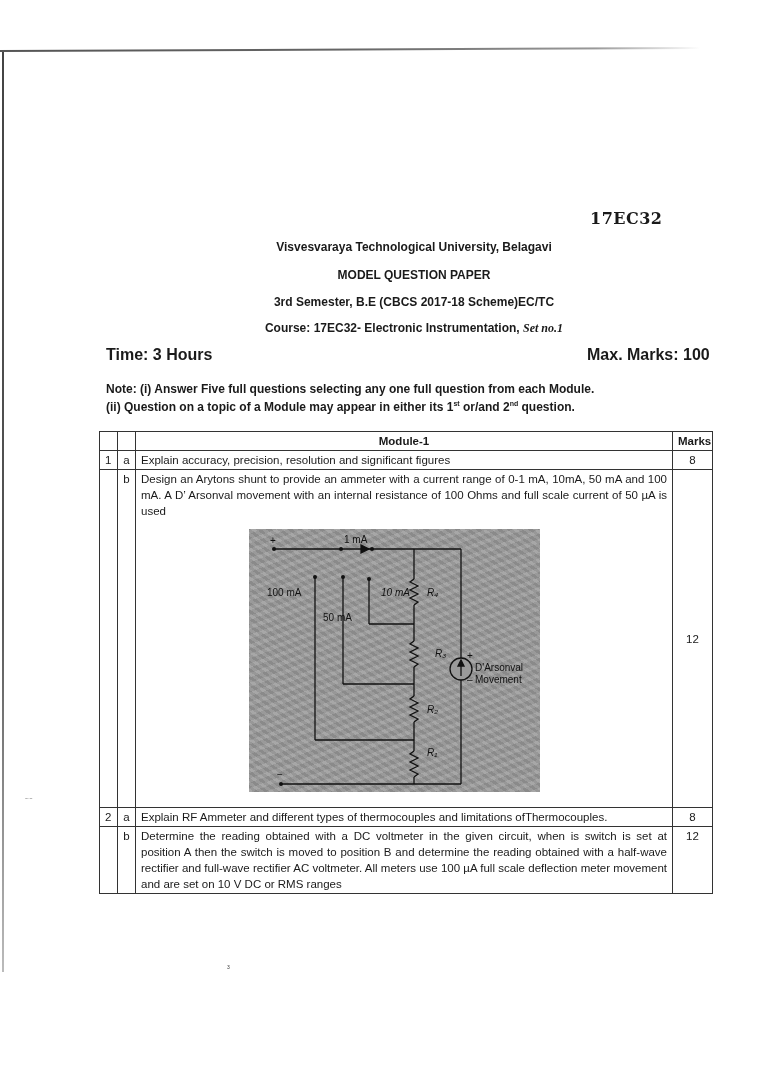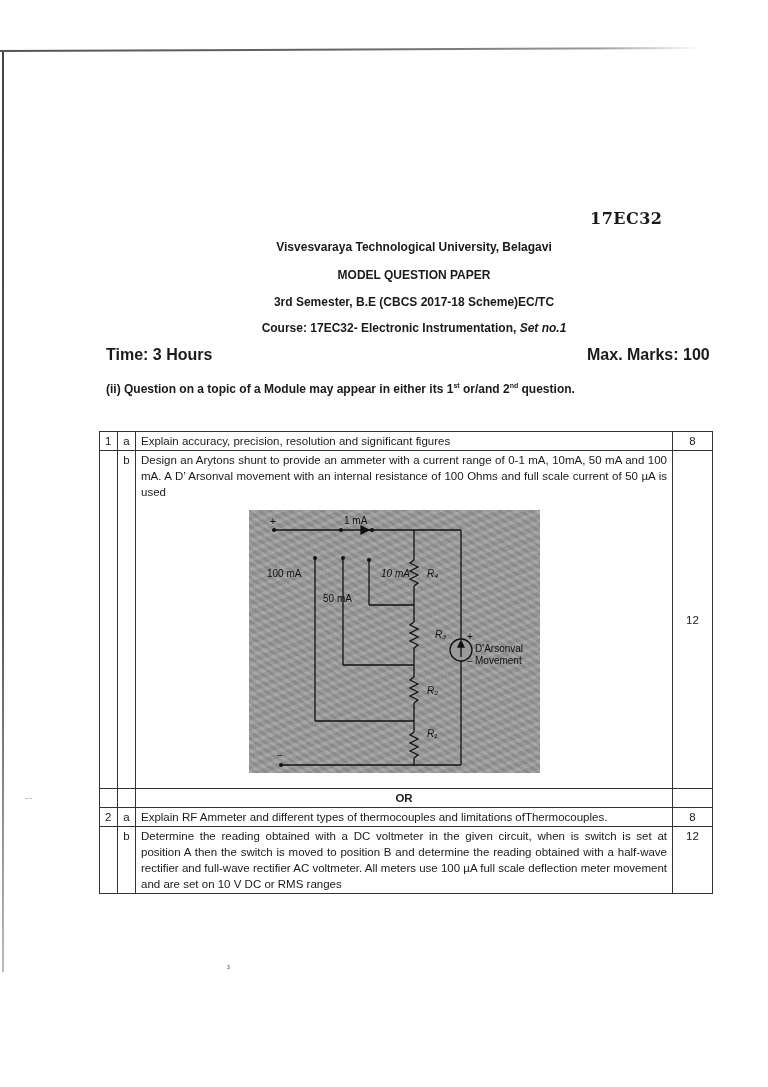--- a/index.html
+++ b/index.html
@@ -20,21 +20,21 @@
   .stray { position: absolute; font-size: 5px; color: #777; }
   .code {
     position: absolute; left: 590px; top: 209px; font-size: 16px; font-weight: bold;
     font-family: "DejaVu Serif", "Liberation Serif", serif; letter-spacing: 0.5px;
   }
   .hdr { position: absolute; left: 0; width: 768px; text-align: center; font-size: 12px; font-weight: bold; }
   .hdr.l1 { top: 240px; left: 30px; }
   .hdr.l2 { top: 268px; left: 30px; }
   .hdr.l3 { top: 295px; left: 30px; }
   .hdr.l4 { top: 321px; left: 30px; }
-  .hdr em { font-style: italic; }
+  .hdr em { font-style: italic; font-family: Liberation Serif, serif; }
   .time { position: absolute; left: 106px; top: 346px; font-size: 16px; font-weight: bold; }
   .maxm { position: absolute; left: 554px; top: 346px; font-size: 16px; font-weight: bold; margin-left: 33px; }
   .note { position: absolute; left: 106px; top: 380px; font-size: 12px; font-weight: bold; line-height: 18px; }
   sup { font-size: 7px; vertical-align: 5px; line-height: 0; }
 
   table.q {
     position: absolute; left: 99px; top: 431px; width: 614px;
     border-collapse: collapse; font-size: 11.5px; table-layout: fixed;
   }
   table.q td { border: 1.3px solid #333; padding: 1px 5px; vertical-align: top; line-height: 16px; }
@@ -66,31 +66,38 @@
 <div class="code">17EC32</div>
 <div class="hdr l1">Visvesvaraya Technological University, Belagavi</div>
 <div class="hdr l2">MODEL QUESTION PAPER</div>
 <div class="hdr l3">3rd Semester, B.E (CBCS 2017-18 Scheme)EC/TC</div>
 <div class="hdr l4"><span>Course: 17EC32- Electronic Instrumentation, </span><em>Set no.1</em></div>
 
 <div class="time">Time: 3 Hours</div>
 <div class="maxm">Max. Marks: 100</div>
 
 <div class="note">
+  <div>Note: (i) Answer Five full questions selecting any one full question from each Module.</div>
   <div><span>(ii) Question on a topic of a Module may appear in either its 1</span><sup>st</sup><span> or/and 2</span><sup>nd</sup><span> question.</span></div>
 </div>
 
 <table class="q">
   <colgroup>
       <col class="c-no">
       <col class="c-sub">
       <col>
       <col class="c-marks">
     </colgroup>
   <tbody>
+      <tr>
+    <td></td>
+        <td></td>
+    <td class="center bold">Module-1</td>
+    <td class="center bold">Marks</td>
+  </tr>
   <tr>
     <td>1</td>
     <td class="c-sub">a</td>
     <td>Explain accuracy, precision, resolution and significant figures</td>
     <td class="c-marks">8</td>
   </tr>
   <tr>
     <td></td>
     <td class="c-sub">b</td>
     <td>
@@ -151,26 +158,20 @@
         <span class="clbl" style="left:218px; top:119px;">+</span>
         <span class="clbl" style="left:226px; top:131px;">D'Arsonval</span>
         <span class="clbl" style="left:218px; top:143px;">–</span>
         <span class="clbl" style="left:226px; top:143px;">Movement</span>
         <span class="clbl" style="left:28px; top:238px;">−</span>
       </div>
     </td>
     <td class="c-marks" style="vertical-align: middle;">12</td>
   </tr>
   <tr>
-    <td></td>
-        <td></td>
-    <td class="center bold">OR</td>
-    <td></td>
-  </tr>
-  <tr>
     <td>2</td>
     <td class="c-sub">a</td>
     <td>Explain RF Ammeter and different types of thermocouples and limitations ofThermocouples.</td>
     <td class="c-marks">8</td>
   </tr>
   <tr>
     <td></td>
     <td class="c-sub">b</td>
     <td class="just">Determine the reading obtained with a DC voltmeter in the given circuit, when is switch is set at position A then the switch is moved to position B and determine the reading obtained with a half-wave rectifier and full-wave rectifier AC voltmeter. All meters use 100 µA full scale deflection meter movement and are set on 10 V DC or RMS ranges</td>
     <td class="c-marks">12</td>

